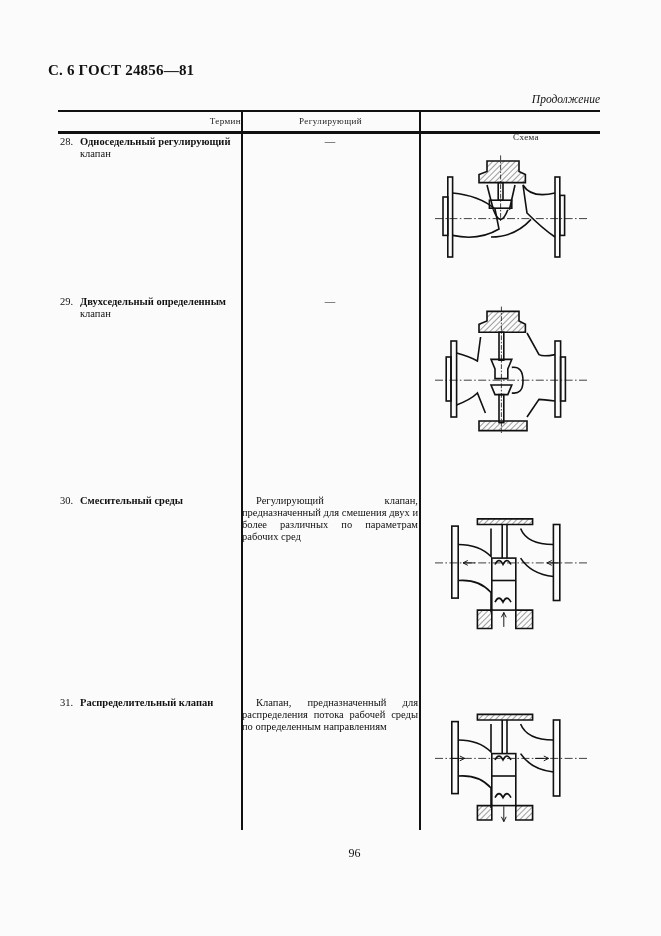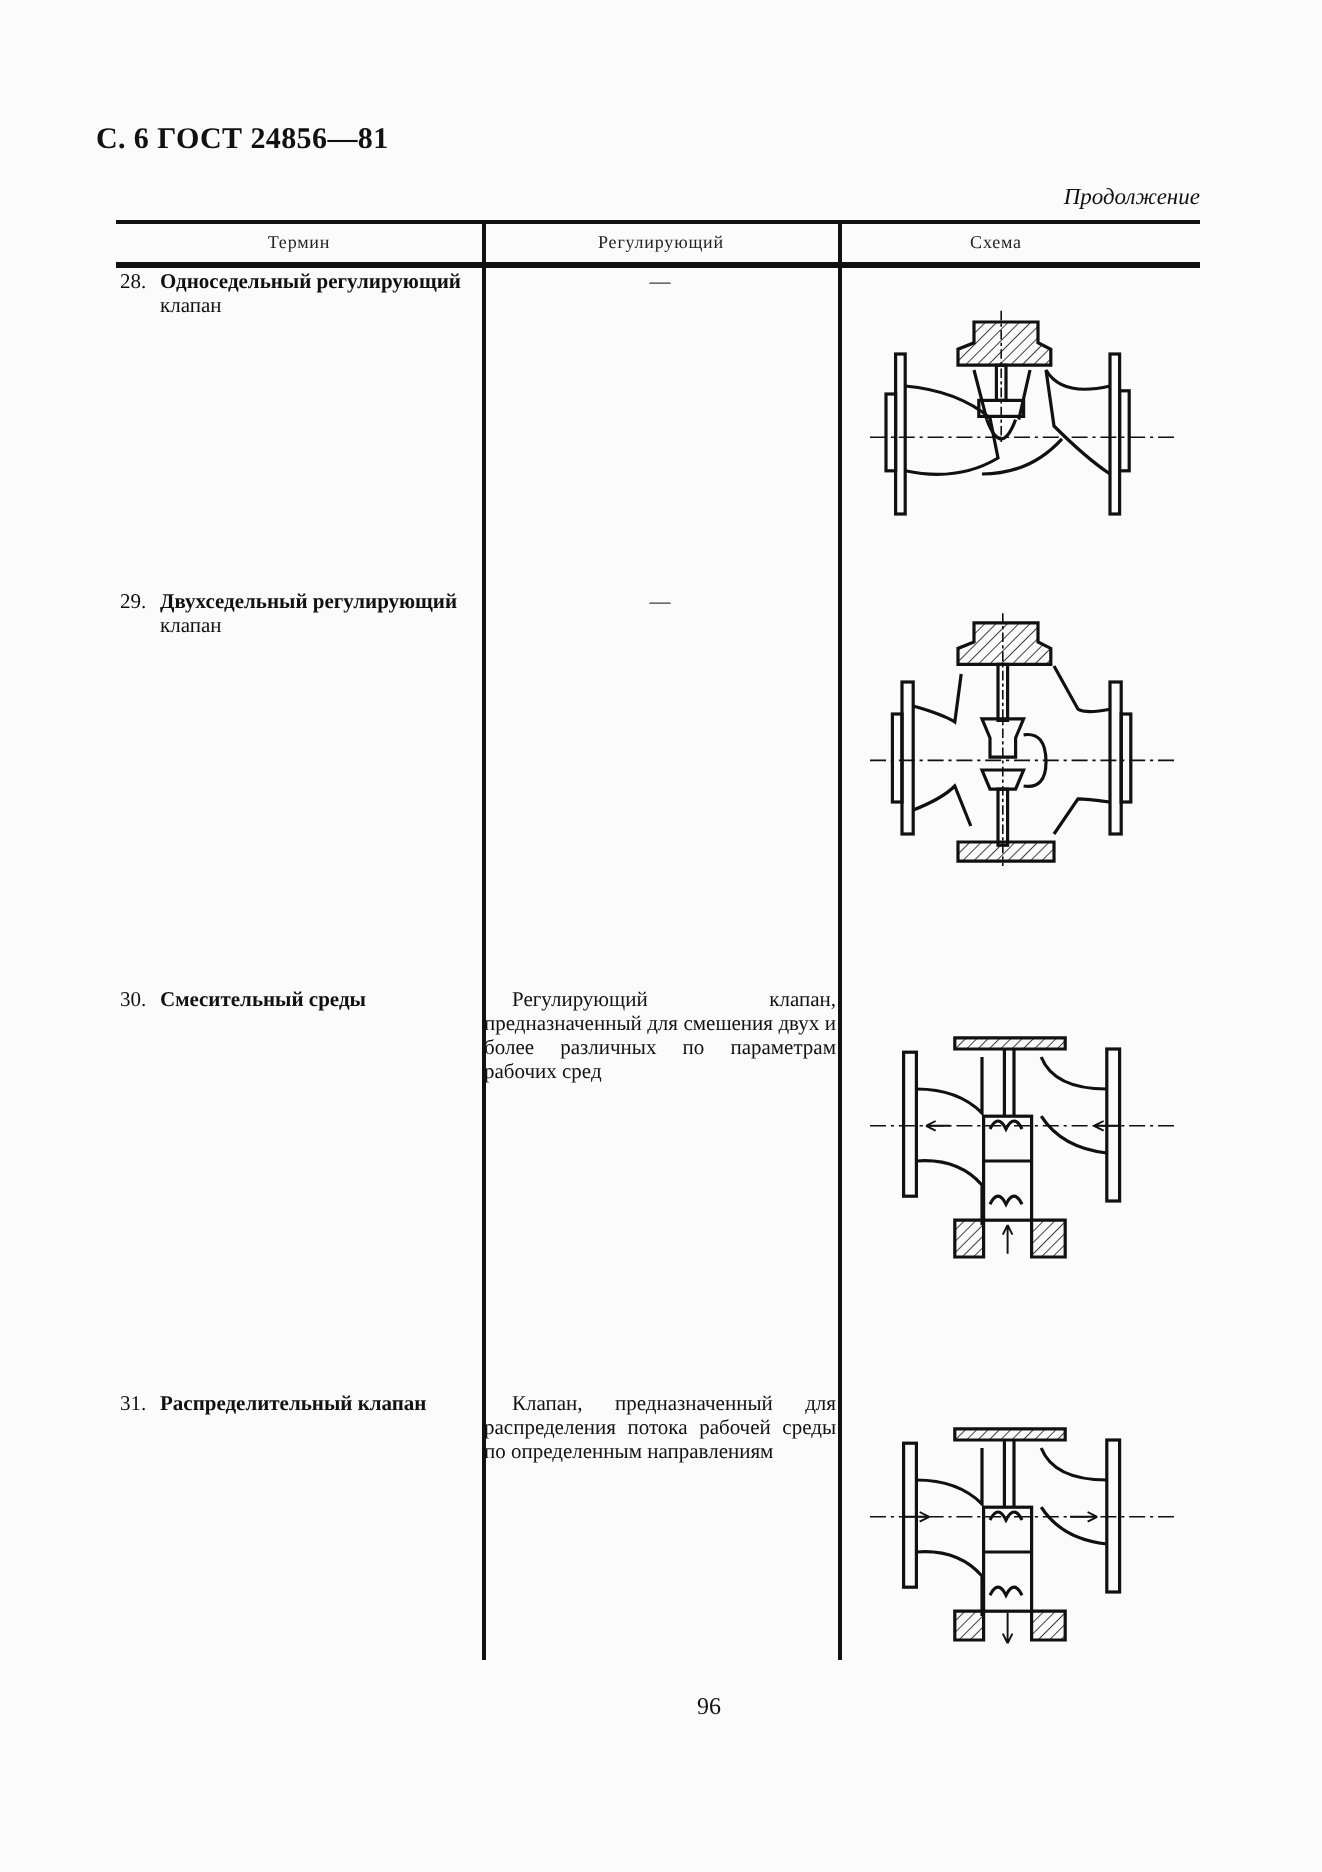--- a/index.html
+++ b/index.html
@@ -7,23 +7,23 @@
          font-family:"Liberation Serif","DejaVu Serif",serif; color:#111; }
   .page-header { position:absolute; left:48px; top:62px; font-size:15px; font-weight:bold; letter-spacing:0.2px;text-align:right; }
   .continuation { position:absolute; right:61px; top:93px; font-size:11.5px; font-style:italic; }
   .tbl { position:absolute; left:58px; top:110px; width:542px; height:720px; }
   .hline-top { position:absolute; left:0; top:0; width:542px; height:1.5px; background:#111; }
   .hline-head { position:absolute; left:0; top:21px; width:542px; height:2.5px; background:#111; }
   .vline { position:absolute; top:0; width:1.5px; height:720px; background:#111; }
   .vline.v1 { left:183px; }
   .vline.v2 { left:361px; }
   .th { position:absolute; top:6px; font-size:9px; text-align:center; letter-spacing:0.4px; color:#222; }
-  .th.c1 { left:0; width:183px; }
+  .th.c1 { left:0; width:183px;text-align:right; }
   .th.c2 { left:184px; width:177px; }
-  .th.c3 { left:350px; width:180px; }
+  .th.c3 { left:378px; width:180px;margin-top:16px; }
   .row { position:absolute; left:0; width:542px; }
   .term { position:absolute; left:2px; width:178px; font-size:10.5px; line-height:12px; }
   .term .num { display:inline-block; width:20px; }
   .term .name { font-weight:bold; }
   .term .cont { display:block; padding-left:20px; font-weight:normal; }
   .def { position:absolute; left:184px; width:176px; font-size:10.5px; line-height:12px; text-align:justify; }
   .def .dash { display:block; text-align:center; }
   .def .p { text-indent:14px; }
   .scheme { position:absolute; left:373px; width:160px; }
   .scheme svg { display:block; }
@@ -73,21 +73,21 @@
         <path d="M78 76 Q87 100 96 76"></path>
         <path d="M70 45 L78 76 M105 45 L98 76"></path>
         <path d="M75 110 Q105 110 125 88"></path>
         <line x1="5" y1="87" x2="195" y2="87" stroke-width="1" stroke-dasharray="10 3 2 3"></line>
       </svg>
     </div>
   </div>
 
   <div class="row" style="top:186px;">
     <div class="term">
-      <span class="num">29.</span><span class="name">Двухседельный регулирующий</span>
+      <span class="num">29.</span><span class="name">Двухседельный определенным</span>
       <span class="cont">клапан</span>
     </div>
     <div class="def">
       <span class="dash">—</span>
     </div>
     <div class="scheme" style="top:2px;">
       <svg width="160" height="150" viewBox="0 0 200 170" fill="none" stroke="#111" stroke-width="2">
         <defs>
           <pattern id="h2" width="5" height="5" patternUnits="userSpaceOnUse" patternTransform="rotate(45)">
             <line x1="0" y1="0" x2="0" y2="5" stroke="#111" stroke-width="1"></line>

